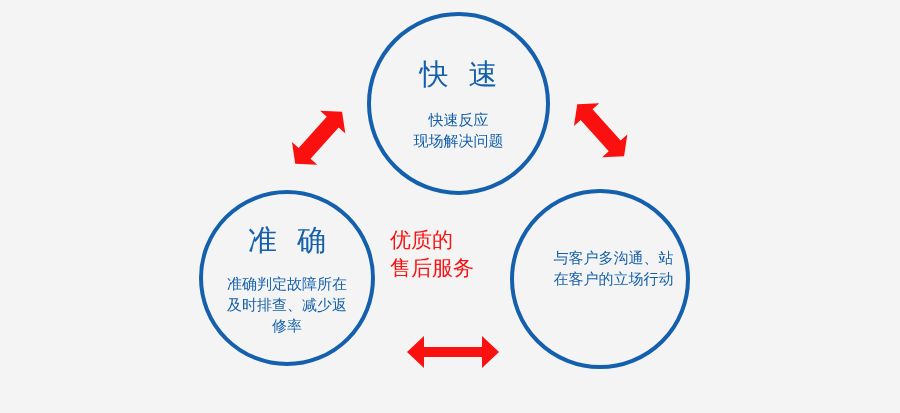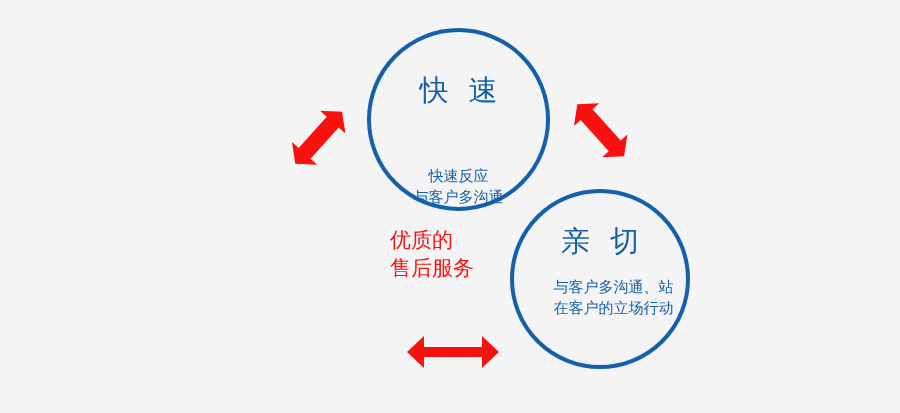--- a/index.html
+++ b/index.html
@@ -45,25 +45,24 @@
   .node-desc {
     color: #1560ac;
     font-size: 15px;
     line-height: 21px;
     font-weight: 400;
     white-space: pre-line;
   }
 
   #node-fast {
     left: 367px;
-    top: 28px;
+    top: 12px;
     width: 183px;
     height: 183px;
     padding-top: 44px;
-    gap: 40px;
   }
   #node-fast .node-desc { margin-top: 20px; }
 
   #node-accurate {
     left: 199px;
     top: 190px;
     width: 176px;
     height: 176px;
     padding-top: 32px;
   }
@@ -101,26 +100,31 @@
   .arrow svg { display: block; width: 100%; height: 100%; }
 </style>
 </head>
 <body>
 
 <div id="diagram">
 
   <div class="node" id="node-fast">
     <div class="node-title">快 速</div>
     <div class="node-desc">快速反应
-与客户多沟通</div>
+现场解决问题</div>
   </div>
 
+  <div class="node" id="node-accurate">
+    <div class="node-title">准 确</div>
+    <div class="node-desc">准确判定故障所在
+及时排查、减少返
+修率</div>
+  </div>
 
   <div class="node" id="node-friendly">
-    <div class="node-title">亲 切</div>
     <div class="node-desc">与客户多沟通、站
 在客户的立场行动</div>
   </div>
 
   <div id="center-label">优质的
 售后服务</div>
 
   <div class="arrow" id="arrow-left">
     <svg viewBox="0 0 72 82" xmlns="http://www.w3.org/2000/svg" aria-hidden="true">
       <g transform="rotate(-48 36 41)">

